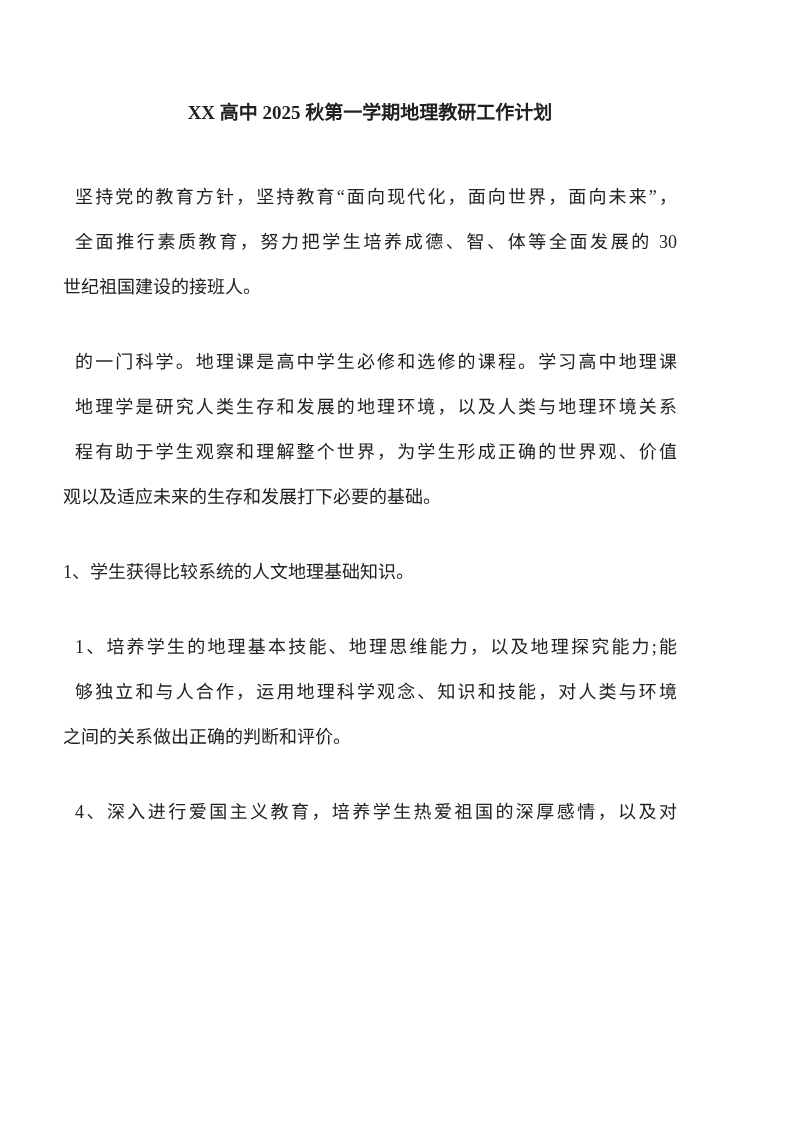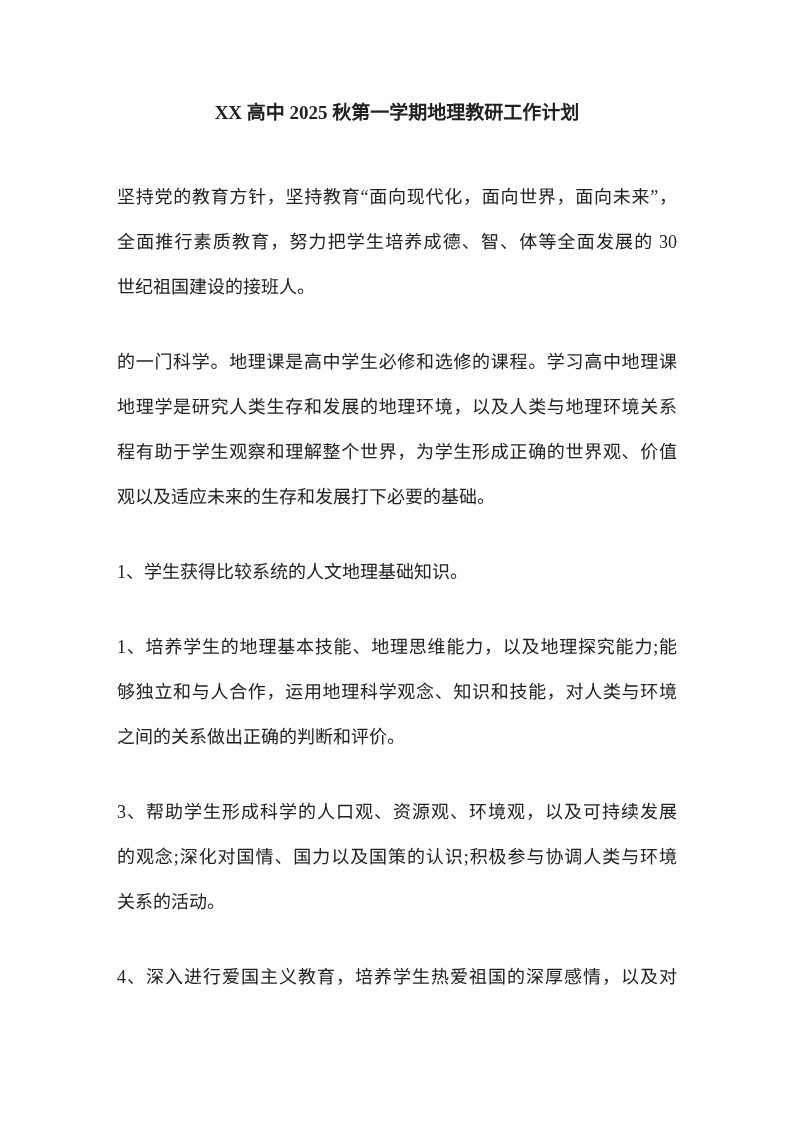--- a/index.html
+++ b/index.html
@@ -6,21 +6,21 @@
     margin: 0;
     padding: 0;
     background: #ffffff;
   }
   .page {
     position: relative;
     width: 793px;
     height: 1122px;
     box-sizing: border-box;
     margin: 0 auto;
-    padding: 90px 116px 20px 117px;
+    padding: 90px 116px 20px 63px;
     background: var(--page-bg, #ffffff);
     color: var(--text-color, #212121);
     overflow: hidden;
     font-family: "Liberation Serif", "DejaVu Serif", serif;
   }
   .doc-title {
     margin: 0 0 40px 0;
     font-size: 19px;
     line-height: 45px;
     font-weight: 700;
@@ -34,20 +34,21 @@
   .line {
     display: block;
     font-size: 18px;
     line-height: 45px;
     text-align: justify;
     text-justify: inter-character;
   }
   
   .line.jl {
     text-align-last: justify;
+    margin-left: 12px;
   }
 </style>
 </head>
 <body>
 
 <div class="page">
   <h1 class="doc-title">XX 高中 2025 秋第一学期地理教研工作计划</h1>
   <div>
       <p class="paragraph">
         <span class="line jl">坚持党的教育方针，坚持教育“面向现代化，面向世界，面向未来”，</span>
@@ -62,21 +63,16 @@
       </p>
       <p class="paragraph">
         <span class="line">1、学生获得比较系统的人文地理基础知识。</span>
       </p>
       <p class="paragraph">
         <span class="line jl">1、培养学生的地理基本技能、地理思维能力，以及地理探究能力;能</span>
         <span class="line jl">够独立和与人合作，运用地理科学观念、知识和技能，对人类与环境</span>
         <span class="line">之间的关系做出正确的判断和评价。</span>
       </p>
       <p class="paragraph">
-        <span class="line jl">3、帮助学生形成科学的人口观、资源观、环境观，以及可持续发展</span>
-        <span class="line jl">的观念;深化对国情、国力以及国策的认识;积极参与协调人类与环境</span>
-        <span class="line">关系的活动。</span>
-      </p>
-      <p class="paragraph">
         <span class="line jl">4、深入进行爱国主义教育，培养学生热爱祖国的深厚感情，以及对</span>
       </p>
     </div>
 </div>
 
 </body></html>

